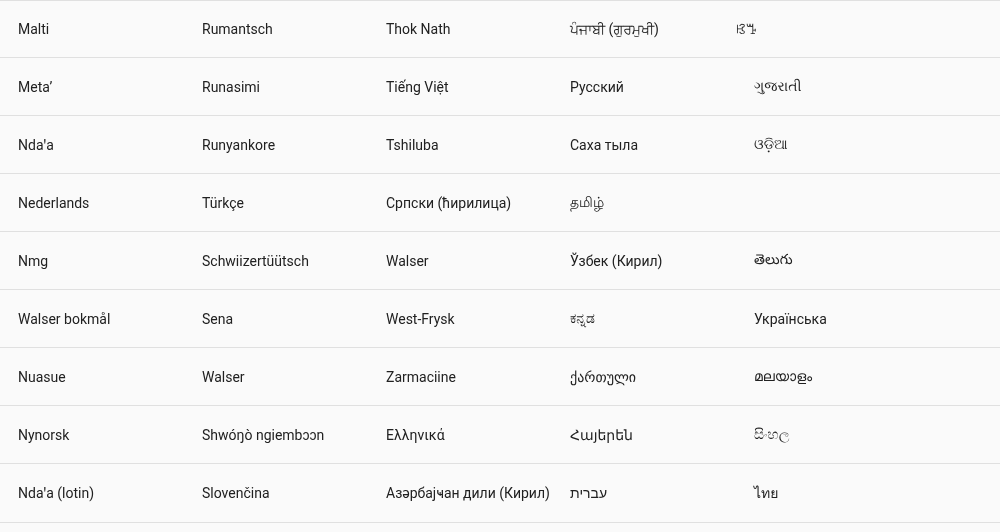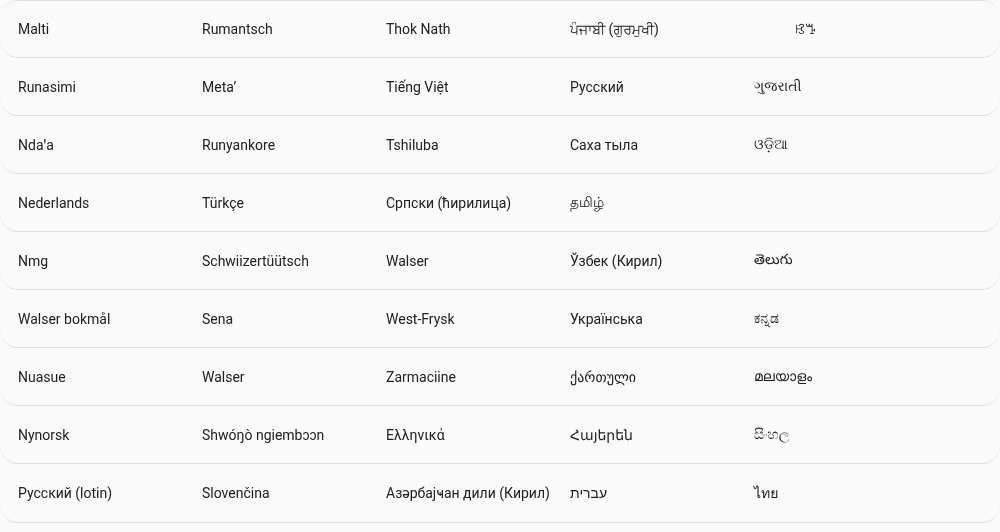--- a/index.html
+++ b/index.html
@@ -1,19 +1,18 @@
 <!DOCTYPE html>
 <html><head>
 <meta charset="utf-8">
 <style>
   * {
     margin: 0;
     padding: 0;
     box-sizing: border-box;
-    border-radius: 18px;
   }
   body {
     font-family: -apple-system, BlinkMacSystemFont, "Segoe UI", Roboto, Helvetica, Arial, sans-serif;
     background: #fafafa;
     color: #212121;
     width: 1000px;
     height: 532px;
     overflow: hidden;
   }
   .language-table {
@@ -34,38 +33,38 @@
     font-size: 14px;
     color: #212121;
     cursor: pointer;
     white-space: nowrap;
     overflow: hidden;
     text-overflow: ellipsis;
   }
   .col-extra {
     flex: 0 0 80px;
     padding-left: 0;
-    text-align: right;
+    text-align: left;
   }
 </style>
 </head>
 <body>
 
 <div class="language-table">
 
 <div class="language-row">
       <div class="language-cell">Malti</div>
       <div class="language-cell">Rumantsch</div>
       <div class="language-cell">Thok Nath</div>
       <div class="language-cell">ਪੰਜਾਬੀ (ਗੁਰਮੁਖੀ)</div>
       <div class="language-cell col-extra">ꕙꔤ</div>
     </div>
     <div class="language-row">
+      <div class="language-cell">Metaʼ</div>
       <div class="language-cell">Runasimi</div>
-      <div class="language-cell">Metaʼ</div>
       <div class="language-cell">Tiếng Việt</div>
       <div class="language-cell">Русский</div>
       <div class="language-cell">ગુજરાતી</div>
     </div>
     <div class="language-row">
       <div class="language-cell">Ndaꞌa</div>
       <div class="language-cell">Runyankore</div>
       <div class="language-cell">Tshiluba</div>
       <div class="language-cell">Саха тыла</div>
       <div class="language-cell">ଓଡ଼ିଆ</div>
@@ -80,37 +79,37 @@
       <div class="language-cell">Nmg</div>
       <div class="language-cell">Schwiizertüütsch</div>
       <div class="language-cell">Walser</div>
       <div class="language-cell">Ўзбек (Кирил)</div>
       <div class="language-cell">తెలుగు</div>
     </div>
     <div class="language-row">
       <div class="language-cell">Walser bokmål</div>
       <div class="language-cell">Sena</div>
       <div class="language-cell">West-Frysk</div>
+      <div class="language-cell">ಕನ್ನಡ</div>
       <div class="language-cell">Українська</div>
-      <div class="language-cell">ಕನ್ನಡ</div>
     </div>
     <div class="language-row">
       <div class="language-cell">Nuasue</div>
       <div class="language-cell">Walser</div>
       <div class="language-cell">Zarmaciine</div>
       <div class="language-cell">ქართული</div>
       <div class="language-cell">മലയാളം</div>
     </div>
     <div class="language-row">
       <div class="language-cell">Nynorsk</div>
       <div class="language-cell">Shwóŋò ngiembɔɔn</div>
       <div class="language-cell">Ελληνικά</div>
       <div class="language-cell">Հայերեն</div>
       <div class="language-cell">සිංහල</div>
     </div>
     <div class="language-row">
-      <div class="language-cell">Русский (lotin)</div>
+      <div class="language-cell">Ndaꞌa (lotin)</div>
       <div class="language-cell">Slovenčina</div>
       <div class="language-cell">Азәрбајҹан дили (Кирил)</div>
       <div class="language-cell">עברית</div>
       <div class="language-cell">ไทย</div>
     </div>
   </div>
 
 </body></html>

